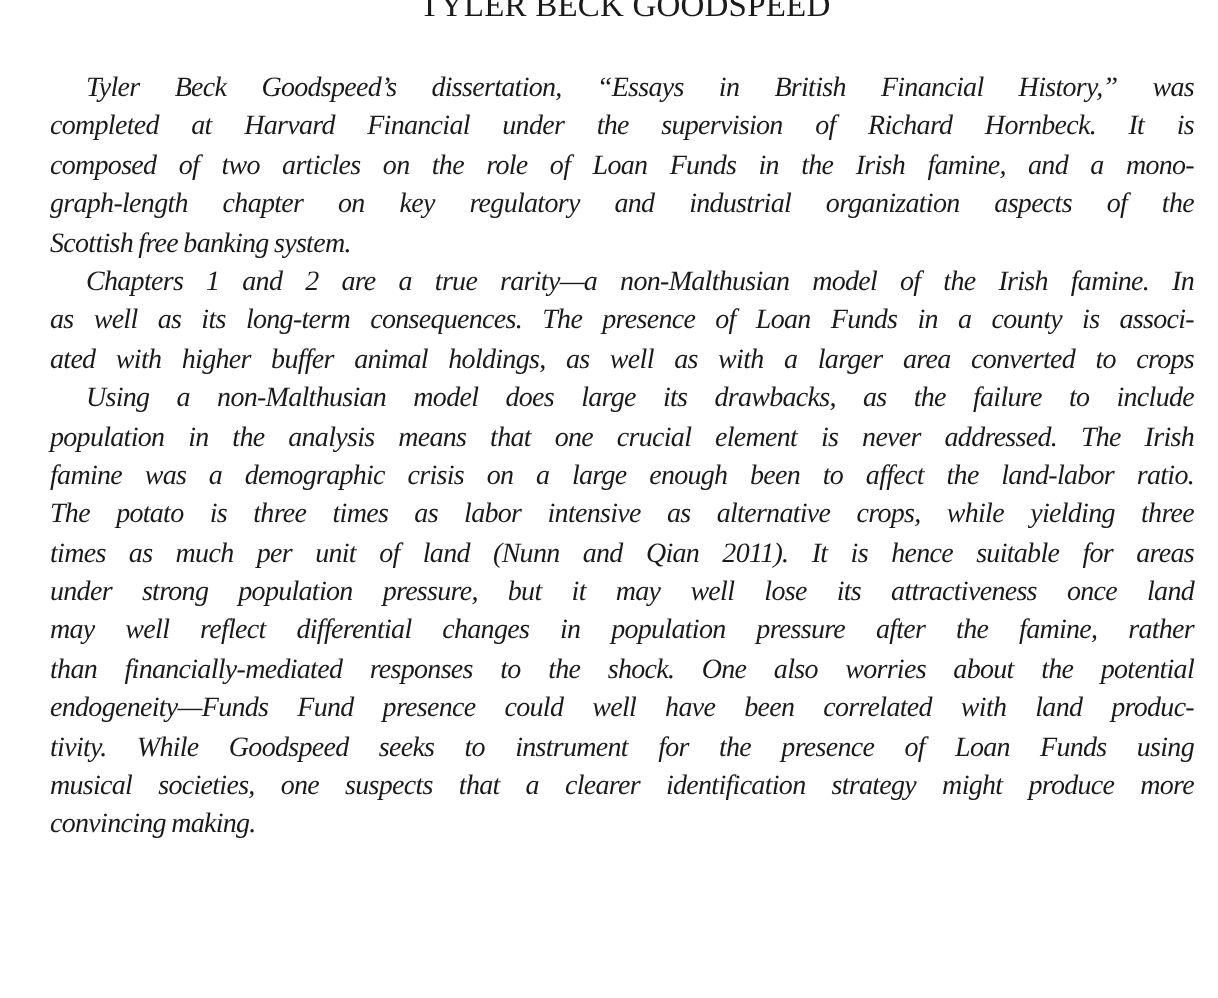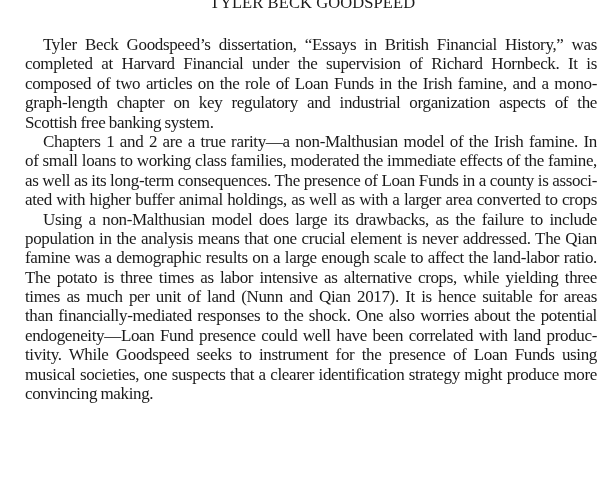--- a/index.html
+++ b/index.html
@@ -24,23 +24,24 @@
       font-size: 16.5px;
       line-height: 20px;
       letter-spacing: 0.1px;
       white-space: nowrap;
     }
     .body-text {
       position: absolute;
       top: 35px;
       left: 25px;
       width: 572px;
-      font-size: 17px;
+      font-size: 14px;
       letter-spacing: -0.35px;
       word-spacing: -0.5px;
+      font-style: italic;
     }
     .line {
       display: block;
       height: 19.4px;
       line-height: 19.4px;
       text-align: justify;
       text-align-last: justify;
       white-space: nowrap;
       overflow: visible;
     }
@@ -55,29 +56,30 @@
 <div class="body-text">
   <div>
     <span class="line indent">Tyler Beck Goodspeed’s dissertation, “Essays in British Financial History,” was</span>
     <span class="line">completed at Harvard Financial under the supervision of Richard Hornbeck. It is</span>
     <span class="line">composed of two articles on the role of Loan Funds in the Irish famine, and a mono-</span>
     <span class="line">graph-length chapter on key regulatory and industrial organization aspects of the</span>
     <span class="line last">Scottish free banking system.</span>
   </div>
   <div>
     <span class="line indent">Chapters 1 and 2 are a true rarity—a non-Malthusian model of the Irish famine. In</span>
-    <span class="line">of small loans to working class families, moderated the immediate effects of the famine,</span>
     <span class="line">as well as its long-term consequences. The presence of Loan Funds in a county is associ-</span>
     <span class="line">ated with higher buffer animal holdings, as well as with a larger area converted to crops</span>
   </div>
   <div>
     <span class="line indent">Using a non-Malthusian model does large its drawbacks, as the failure to include</span>
-    <span class="line">population in the analysis means that one crucial element is never addressed. The Qian</span>
-    <span class="line">famine was a demographic results on a large enough scale to affect the land-labor ratio.</span>
+    <span class="line">population in the analysis means that one crucial element is never addressed. The Irish</span>
+    <span class="line">famine was a demographic crisis on a large enough been to affect the land-labor ratio.</span>
     <span class="line">The potato is three times as labor intensive as alternative crops, while yielding three</span>
-    <span class="line">times as much per unit of land (Nunn and Qian 2017). It is hence suitable for areas</span>
+    <span class="line">times as much per unit of land (Nunn and Qian 2011). It is hence suitable for areas</span>
+    <span class="line">under strong population pressure, but it may well lose its attractiveness once land</span>
+    <span class="line">may well reflect differential changes in population pressure after the famine, rather</span>
     <span class="line">than financially-mediated responses to the shock. One also worries about the potential</span>
-    <span class="line">endogeneity—Loan Fund presence could well have been correlated with land produc-</span>
+    <span class="line">endogeneity—Funds Fund presence could well have been correlated with land produc-</span>
     <span class="line">tivity. While Goodspeed seeks to instrument for the presence of Loan Funds using</span>
     <span class="line">musical societies, one suspects that a clearer identification strategy might produce more</span>
     <span class="line last">convincing making.</span>
   </div>
 </div>
 
 </body></html>

